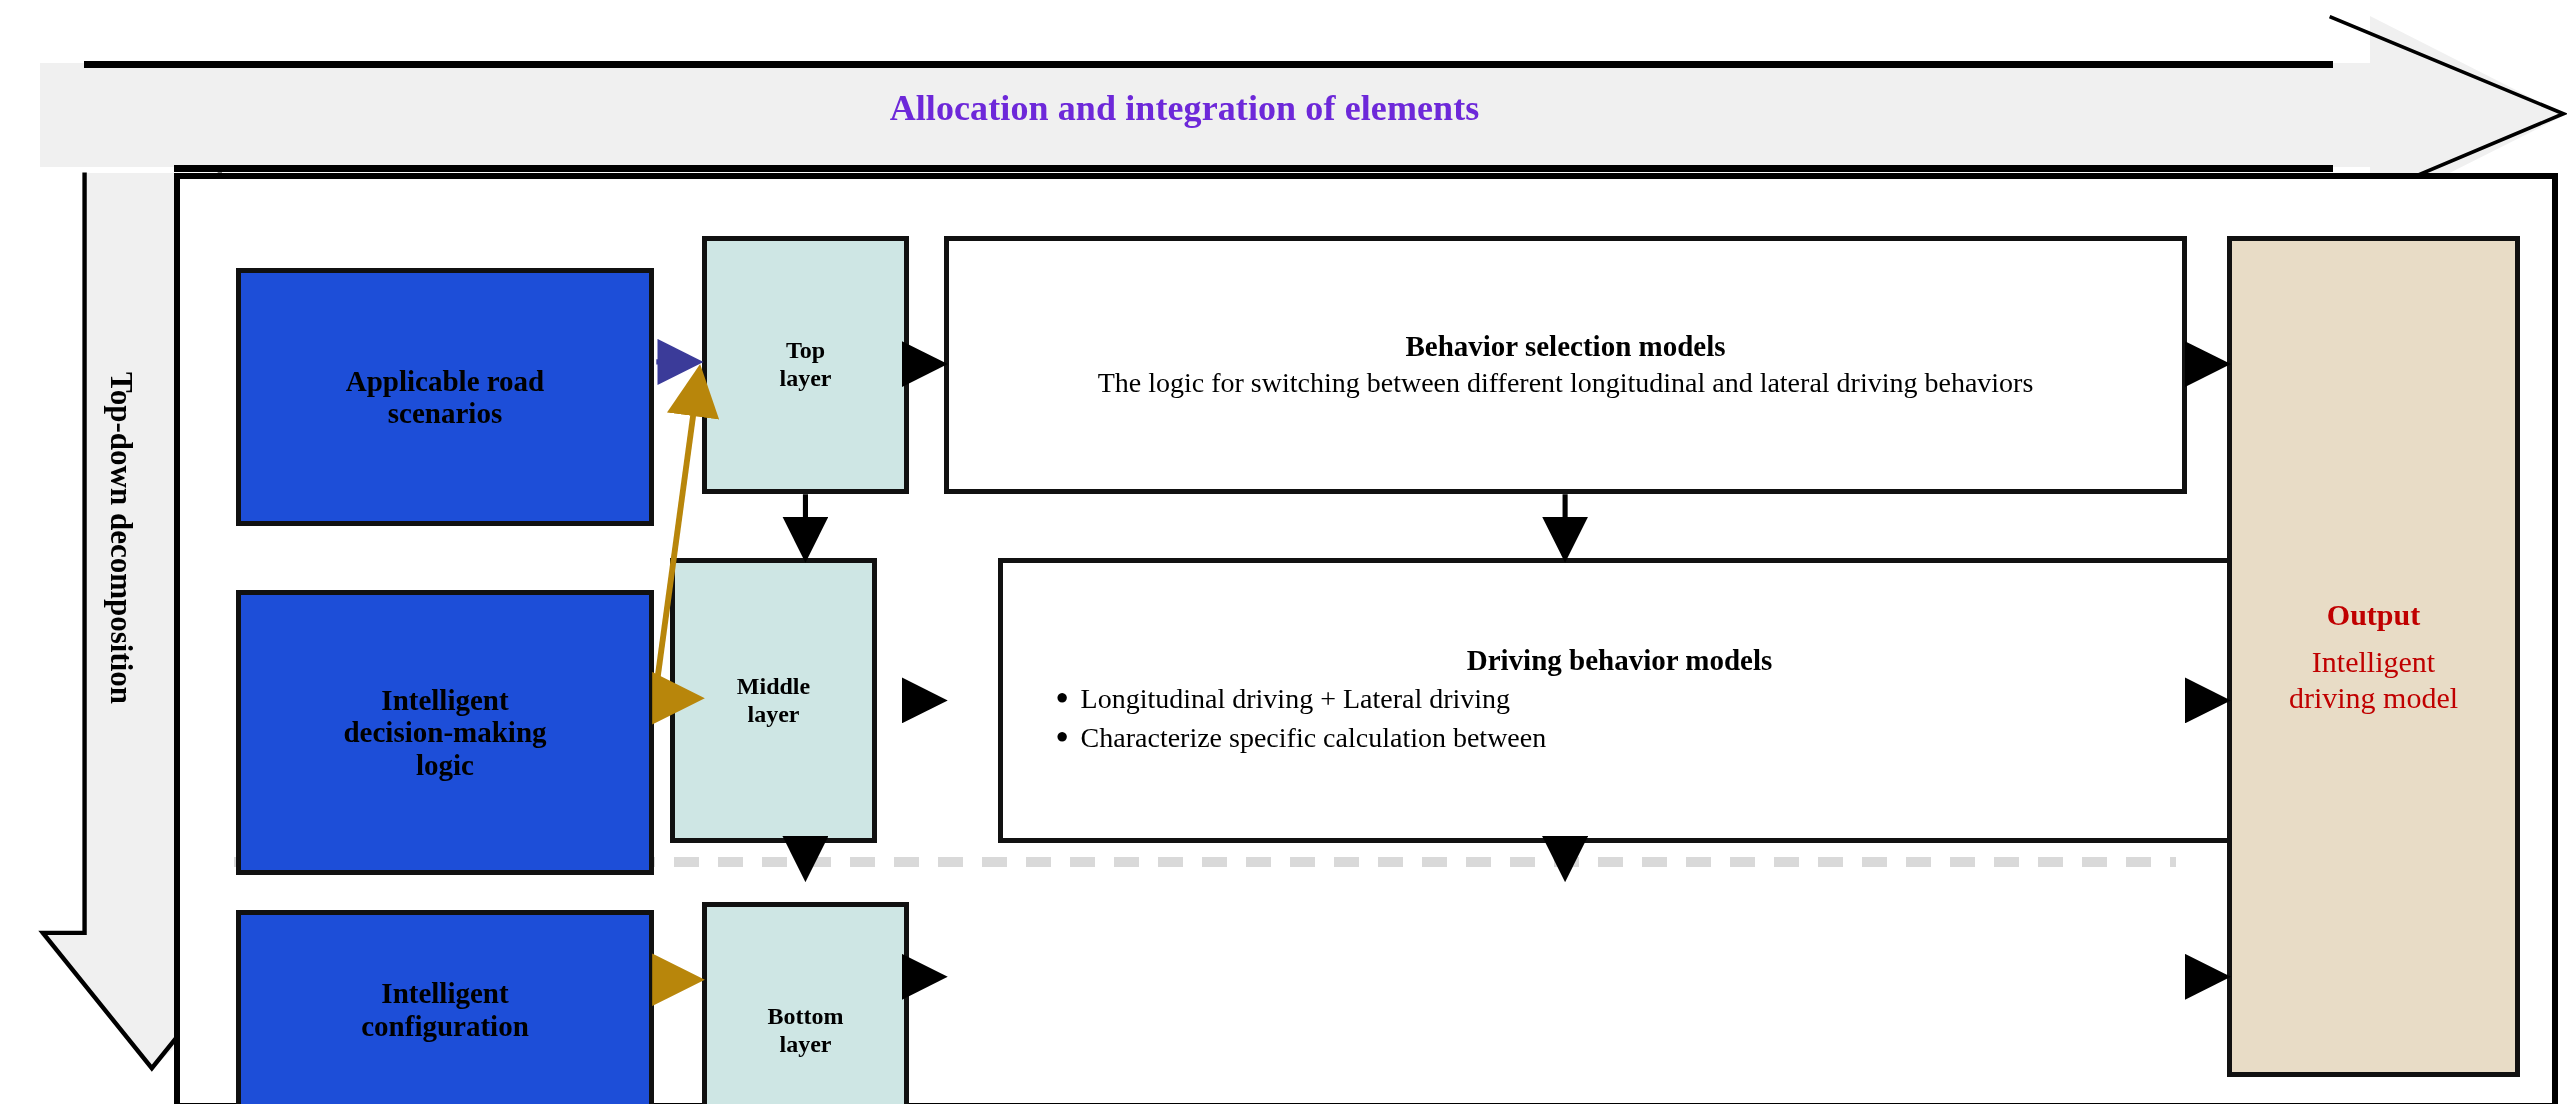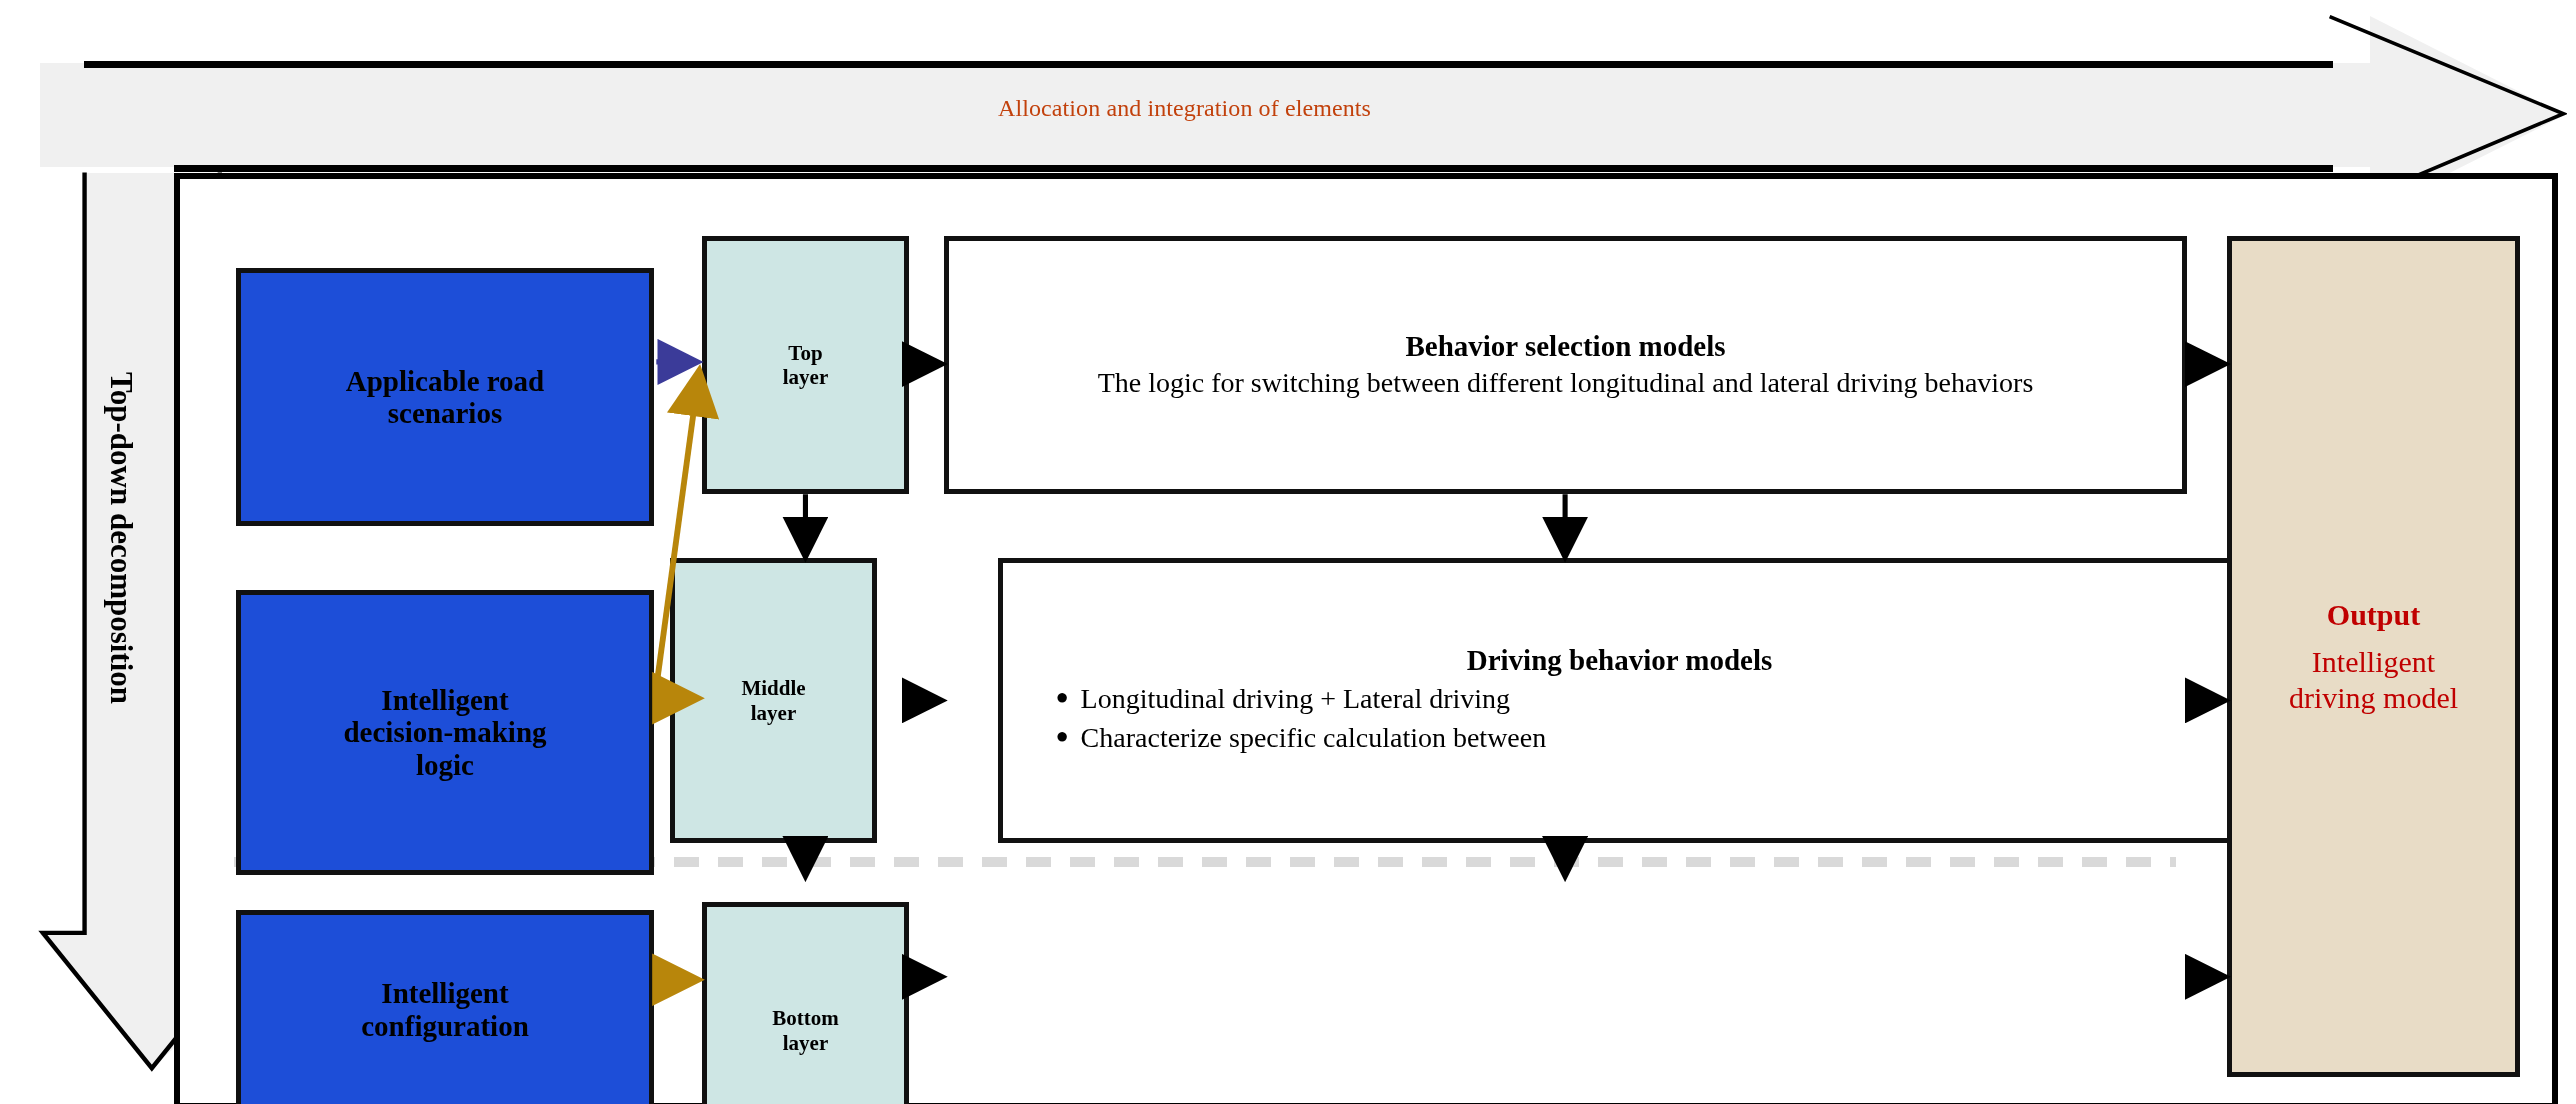--- a/index.html
+++ b/index.html
@@ -12,21 +12,21 @@
     background:#f0f0f0;
     clip-path:polygon(0 47px, 2330px 47px, 2330px 0, 2525px 99px, 2330px 197px, 2330px 151px, 0 151px);
   }
   .banner-line-top{position:absolute;left:84px;top:61px;width:2249px;height:6.6px;background:#000;}
   .banner-line-bot{position:absolute;left:174px;top:165px;width:2159px;height:6.6px;background:#000;}
   .banner-tip{position:absolute;left:2326px;top:14.6px;width:241px;height:199px;}
   .banner-tip svg{display:block;}
   .banner-label{
     position:absolute;left:40px;top:86px;width:2289px;height:44px;
     display:flex;align-items:center;justify-content:center;
-    font-size:24px;font-weight:normal;color:#c2410c;letter-spacing:0.1px;
+    font-size:36px;font-weight:bold;color:#6d28d9;letter-spacing:0.1px;
   }
 
   
   .vbanner{
     position:absolute;left:40px;top:173px;width:260px;height:896px;
     background:#f0f0f0;
     clip-path:polygon(44px 0, 179px 0, 179px 761px, 260px 761px, 111px 896px, 0 761px, 44px 761px);
   }
   .vbanner-label{
     position:absolute;left:-245px;top:516px;width:731px;height:44px;
@@ -44,21 +44,21 @@
   
   .bx{position:absolute;border:5.1px solid #111;box-sizing:border-box;
       display:flex;flex-direction:column;align-items:center;justify-content:center;
       text-align:center;color:#000;}
   .bx-blue{background:#1d4ed8;margin-top:32px;}
   .bx-teal{background:#cee6e4;}
   .bx-white{background:#ffffff;}
   .bx-beige{background:#e8dcc6;}
 
   .lbl-strong{font-weight:bold;font-size:29px;line-height:1.12;}
-  .lbl-layer{font-weight:bold;font-size:21px;line-height:1.15;}
+  .lbl-layer{font-weight:bold;font-size:24px;line-height:1.15;}
   .sect-title{font-weight:bold;font-size:29px;line-height:1.15;margin-bottom:2.9px;}
   .sect-body{font-size:28px;line-height:1.2;font-weight:normal;}
   .bullets{align-self:stretch;text-align:left;padding-left:38px;box-sizing:border-box;}
   .bullets .bi{font-size:28px;line-height:1.38;display:flex;align-items:flex-start;}
   .bullets .bi .dot{width:25px;flex:0 0 25px;text-align:left;font-size:22px;line-height:1.55;}
   .out-title{font-weight:bold;font-size:30px;color:#c00000;margin-bottom:12px;}
   .out-body{font-size:30px;line-height:1.18;color:#c00000;}
   .dash-sep{position:absolute;left:234px;top:857px;width:1942px;height:9.5px;
     background:repeating-linear-gradient(to right,#d9d9d9 0 25px,transparent 25px 44px);}
   svg.ov{position:absolute;left:0;top:0;width:2576px;height:1104px;overflow:visible;pointer-events:none;}

